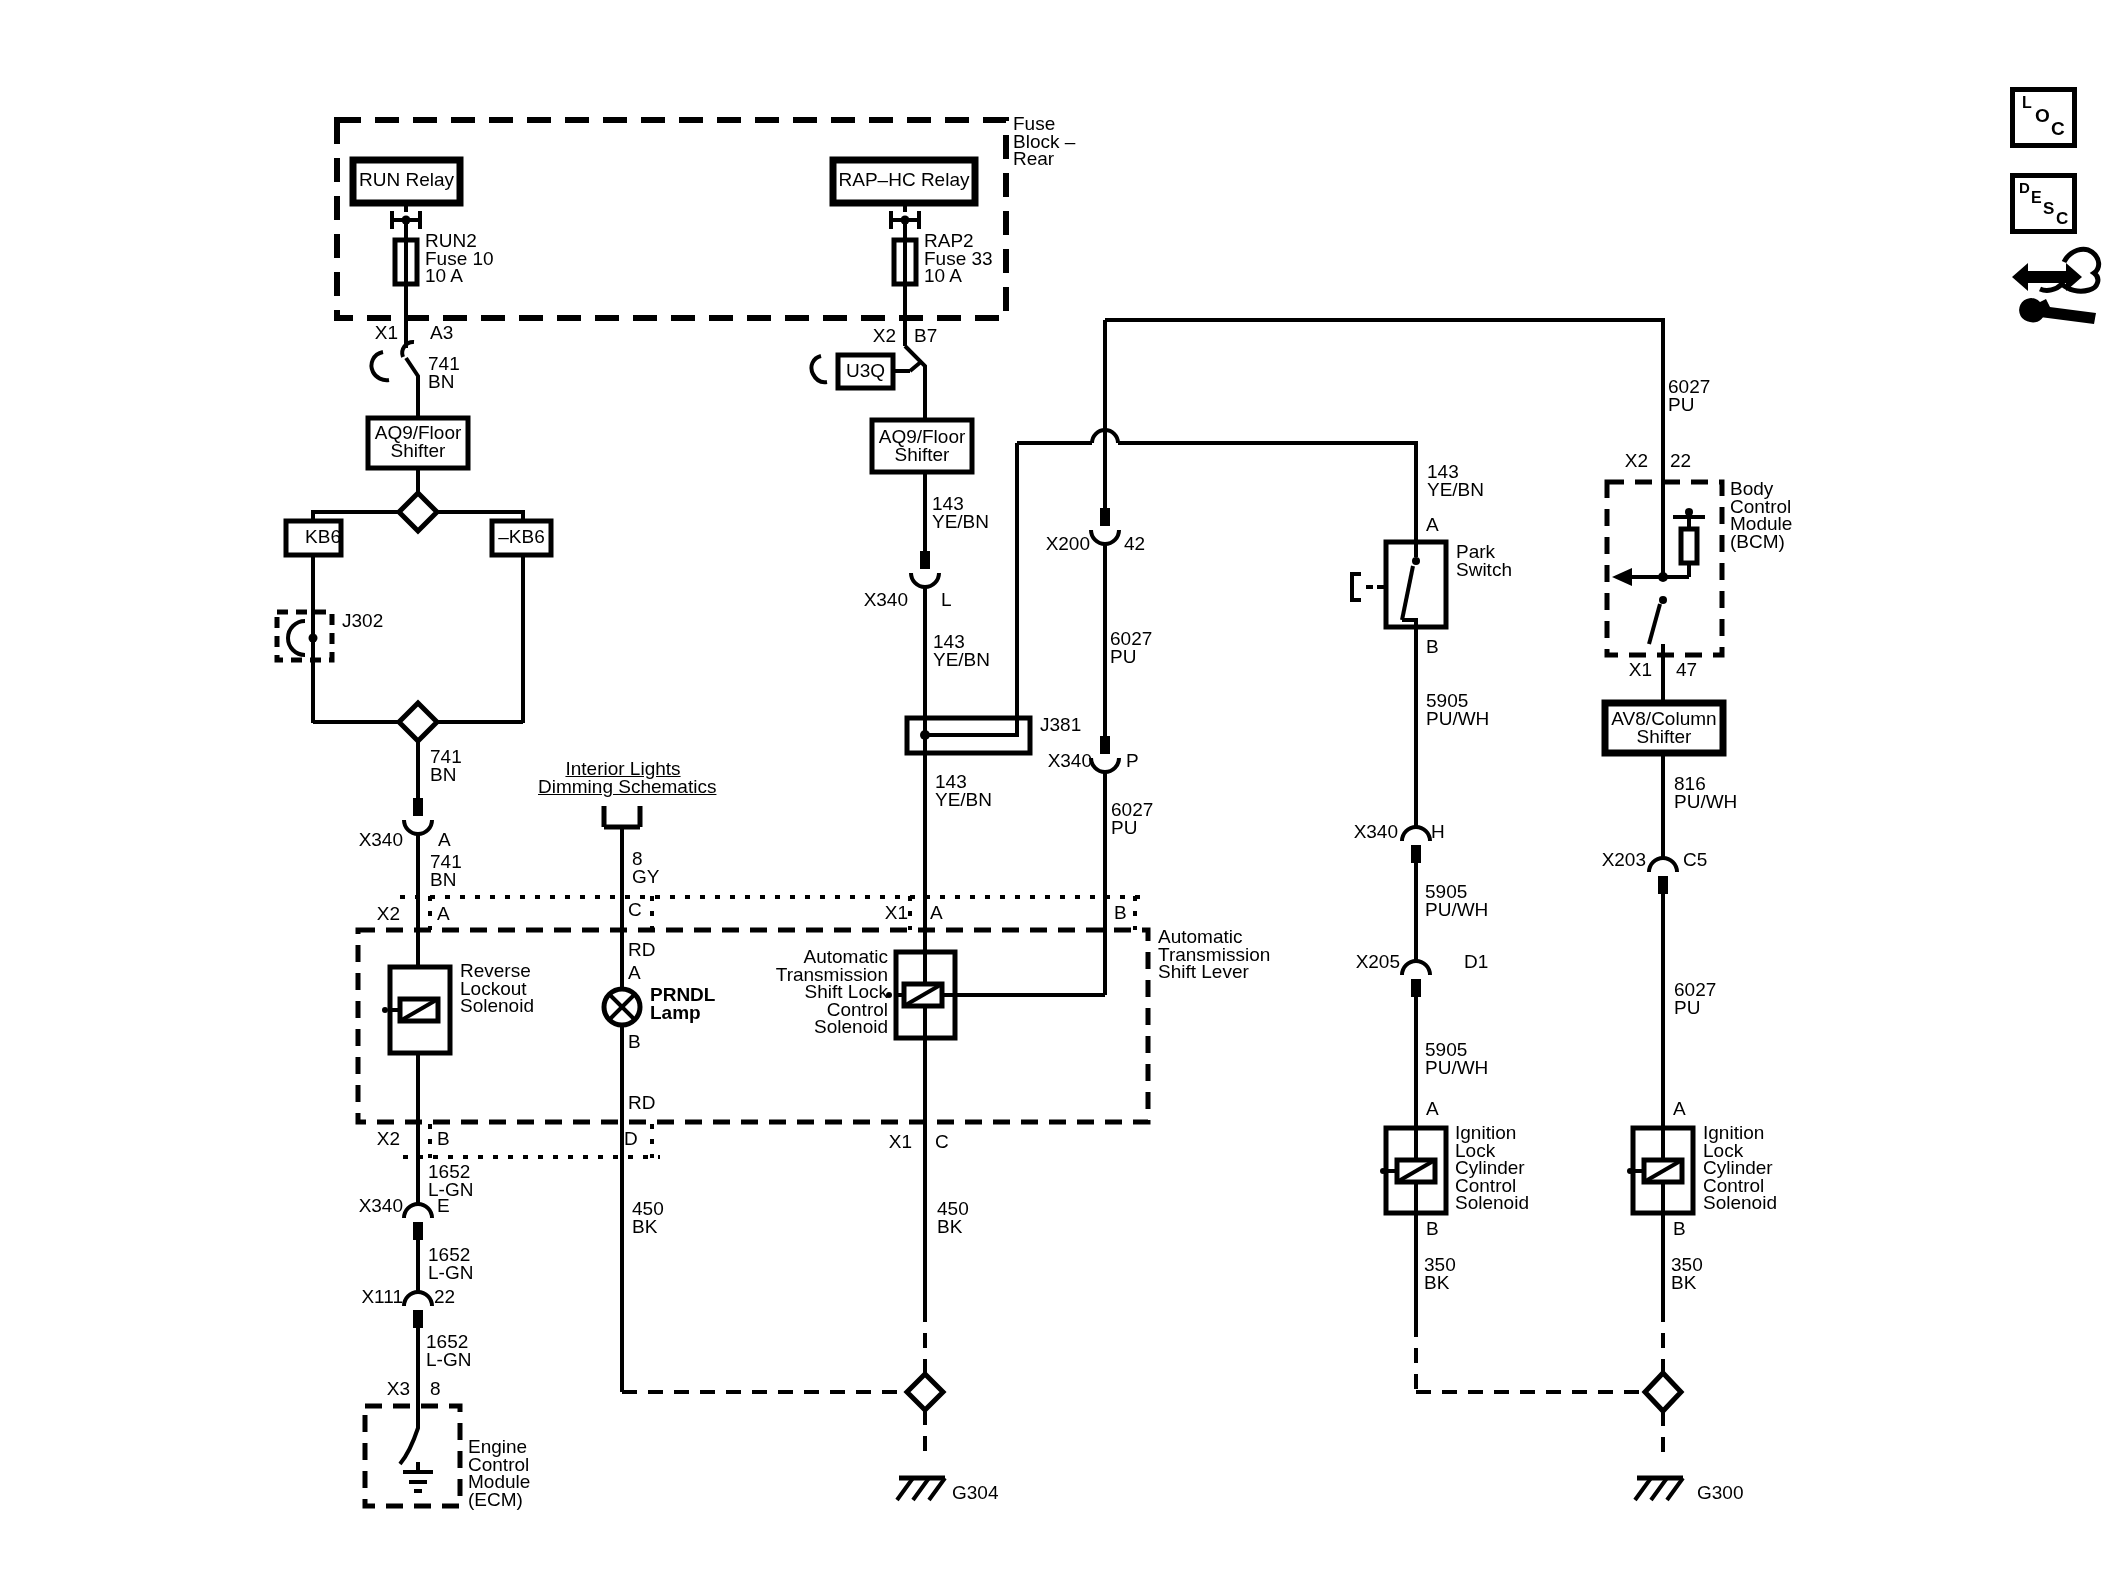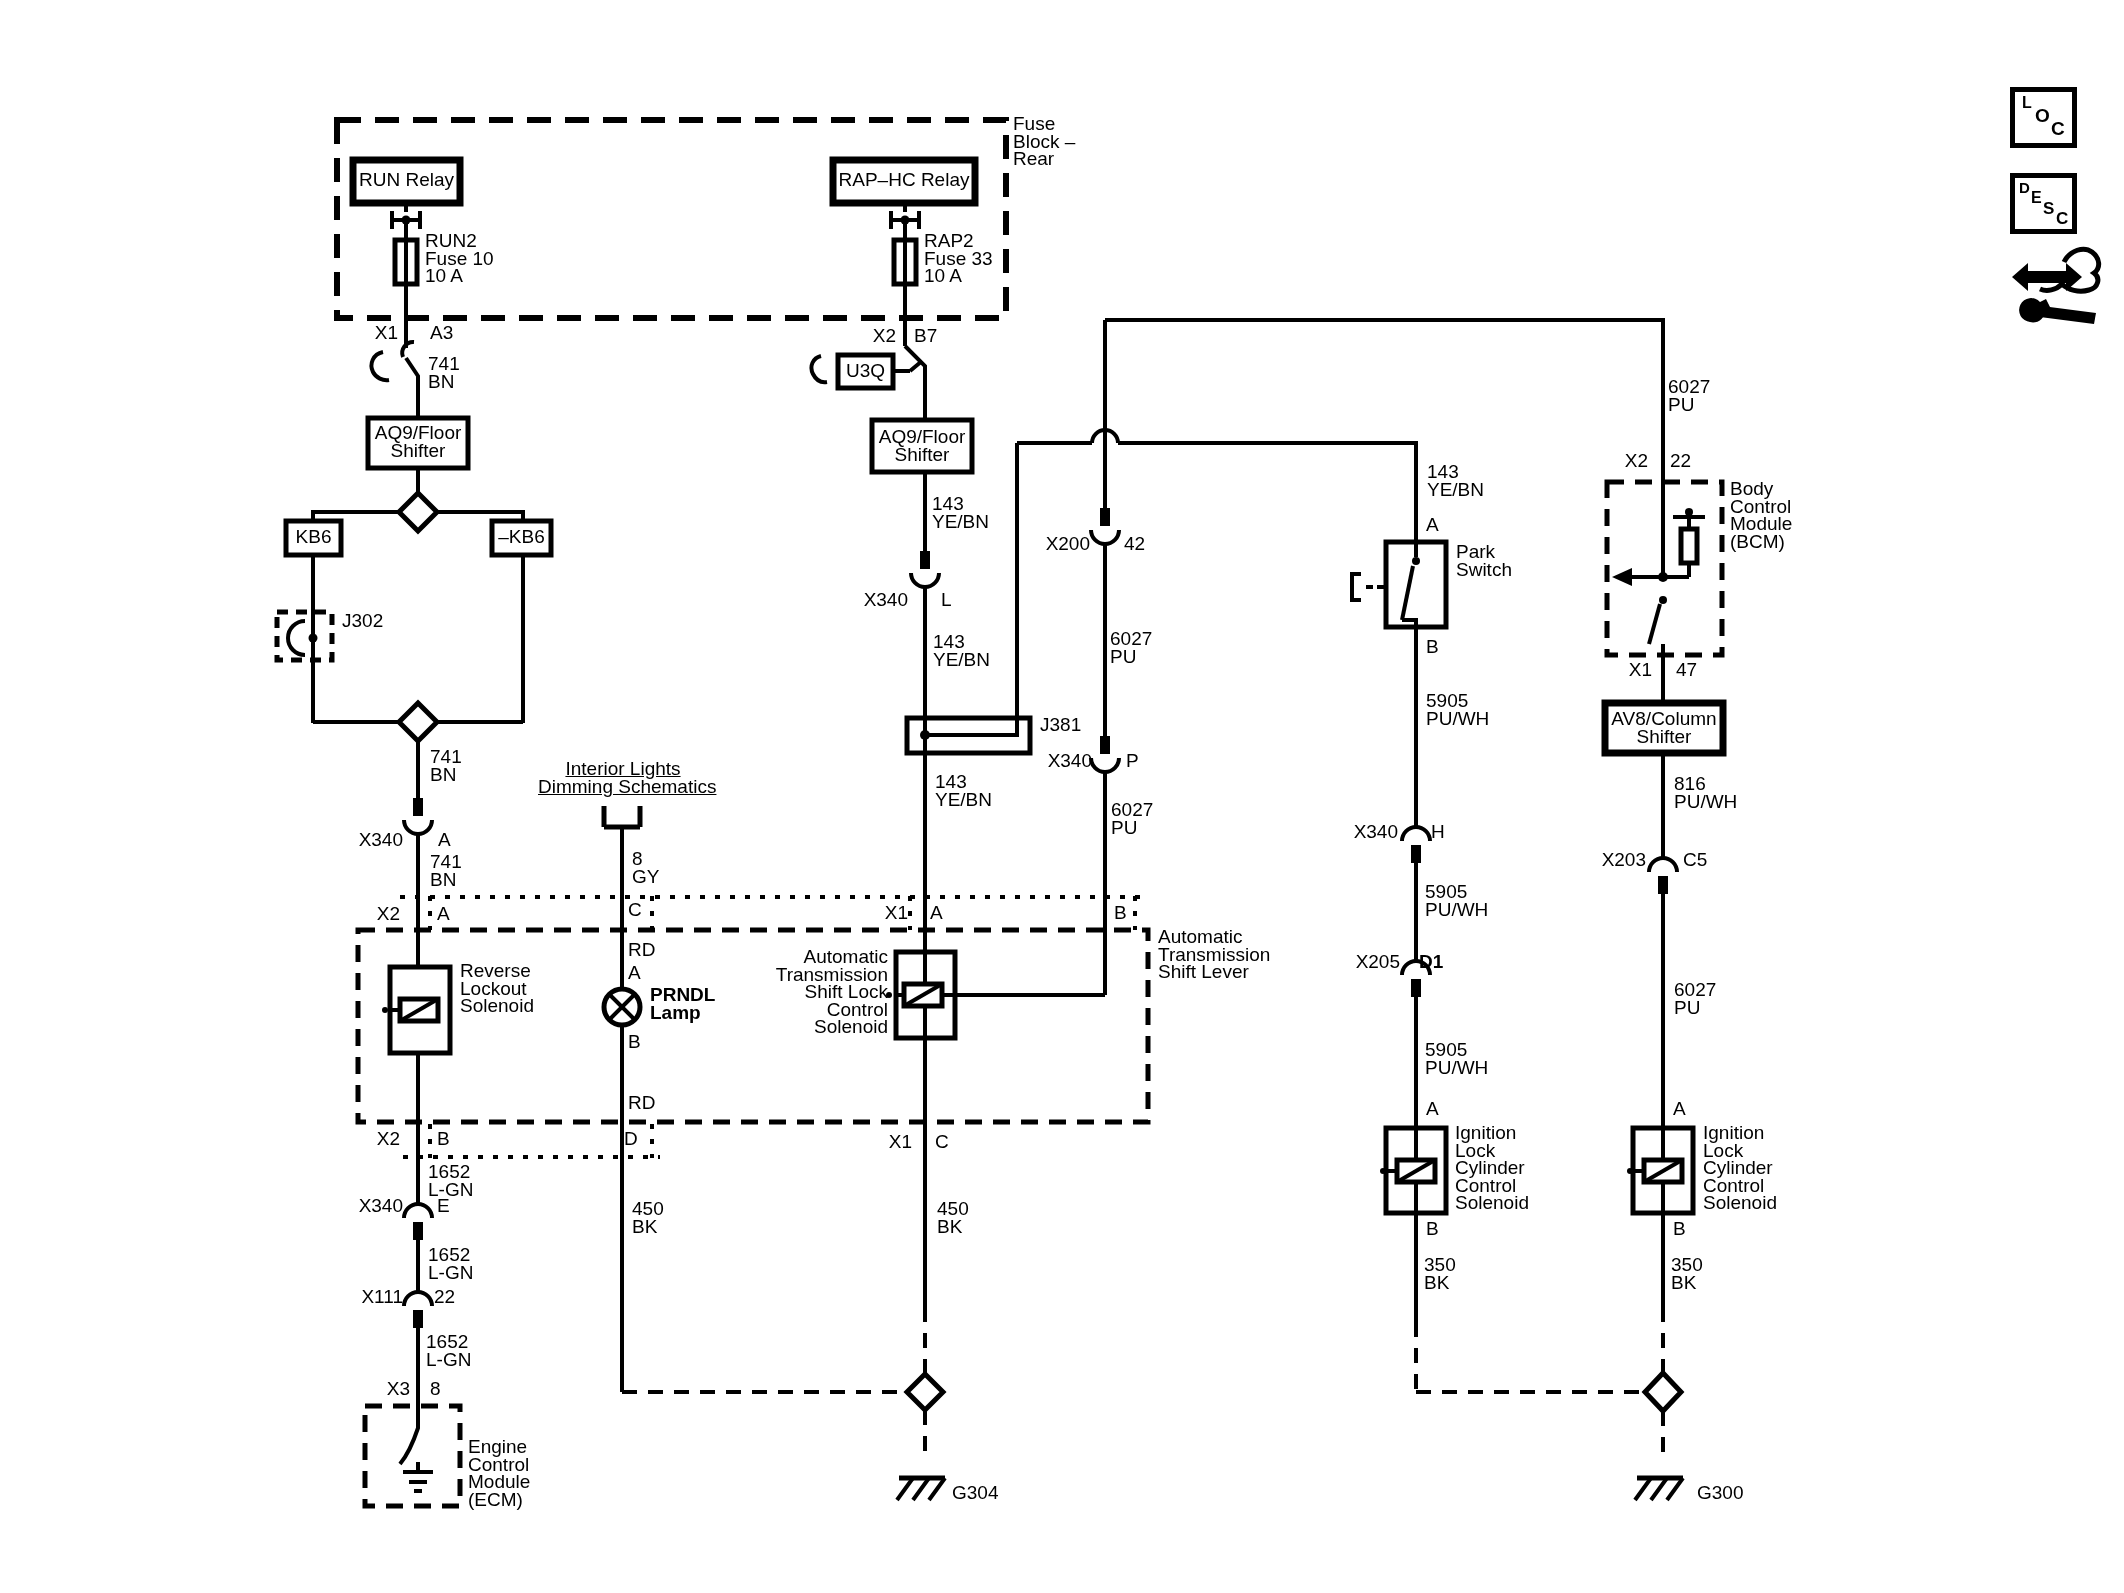--- a/index.html
+++ b/index.html
@@ -296,21 +296,21 @@
 <div class="lbl" style="left:924px;top:232px;">RAP2
 Fuse 33
 10 A</div>
 
 <div class="lbl r" style="left:343px;top:324px;width:55px;">X1</div>
 <div class="lbl" style="left:430px;top:324px;">A3</div>
 <div class="lbl" style="left:428px;top:355px;">741
 BN</div>
 <div class="lbl c" style="left:368px;top:424px;width:100px;">AQ9/Floor
 Shifter</div>
-<div class="lbl c" style="left:286px;top:528px;width:55px;">KB6</div>
+<div class="lbl c" style="left:286px;top:528px;width:55px;text-align:right;">KB6</div>
 <div class="lbl c" style="left:492px;top:528px;width:59px;">–KB6</div>
 <div class="lbl" style="left:342px;top:612px;">J302</div>
 <div class="lbl" style="left:430px;top:748px;">741
 BN</div>
 <div class="lbl r" style="left:345px;top:831px;width:58px;">X340</div>
 <div class="lbl" style="left:438px;top:831px;">A</div>
 <div class="lbl" style="left:430px;top:853px;">741
 BN</div>
 <div class="lbl r" style="left:352px;top:905px;width:48px;">X2</div>
 <div class="lbl" style="left:437px;top:905px;">A</div>
@@ -398,21 +398,21 @@
 <div class="lbl" style="left:1456px;top:543px;">Park
 Switch</div>
 <div class="lbl" style="left:1426px;top:638px;">B</div>
 <div class="lbl" style="left:1426px;top:692px;">5905
 PU/WH</div>
 <div class="lbl r" style="left:1340px;top:823px;width:58px;">X340</div>
 <div class="lbl" style="left:1431px;top:823px;">H</div>
 <div class="lbl" style="left:1425px;top:883px;">5905
 PU/WH</div>
 <div class="lbl r" style="left:1342px;top:953px;width:58px;">X205</div>
-<div class="lbl" style="left:1419px;top:953px;font-weight:bold;">D1</div>
+<div class="lbl" style="left:1464px;top:953px;">D1</div>
 <div class="lbl" style="left:1425px;top:1041px;">5905
 PU/WH</div>
 <div class="lbl" style="left:1426px;top:1100px;">A</div>
 <div class="lbl" style="left:1455px;top:1124px;">Ignition
 Lock
 Cylinder
 Control
 Solenoid</div>
 <div class="lbl" style="left:1426px;top:1220px;">B</div>
 <div class="lbl" style="left:1424px;top:1256px;">350

